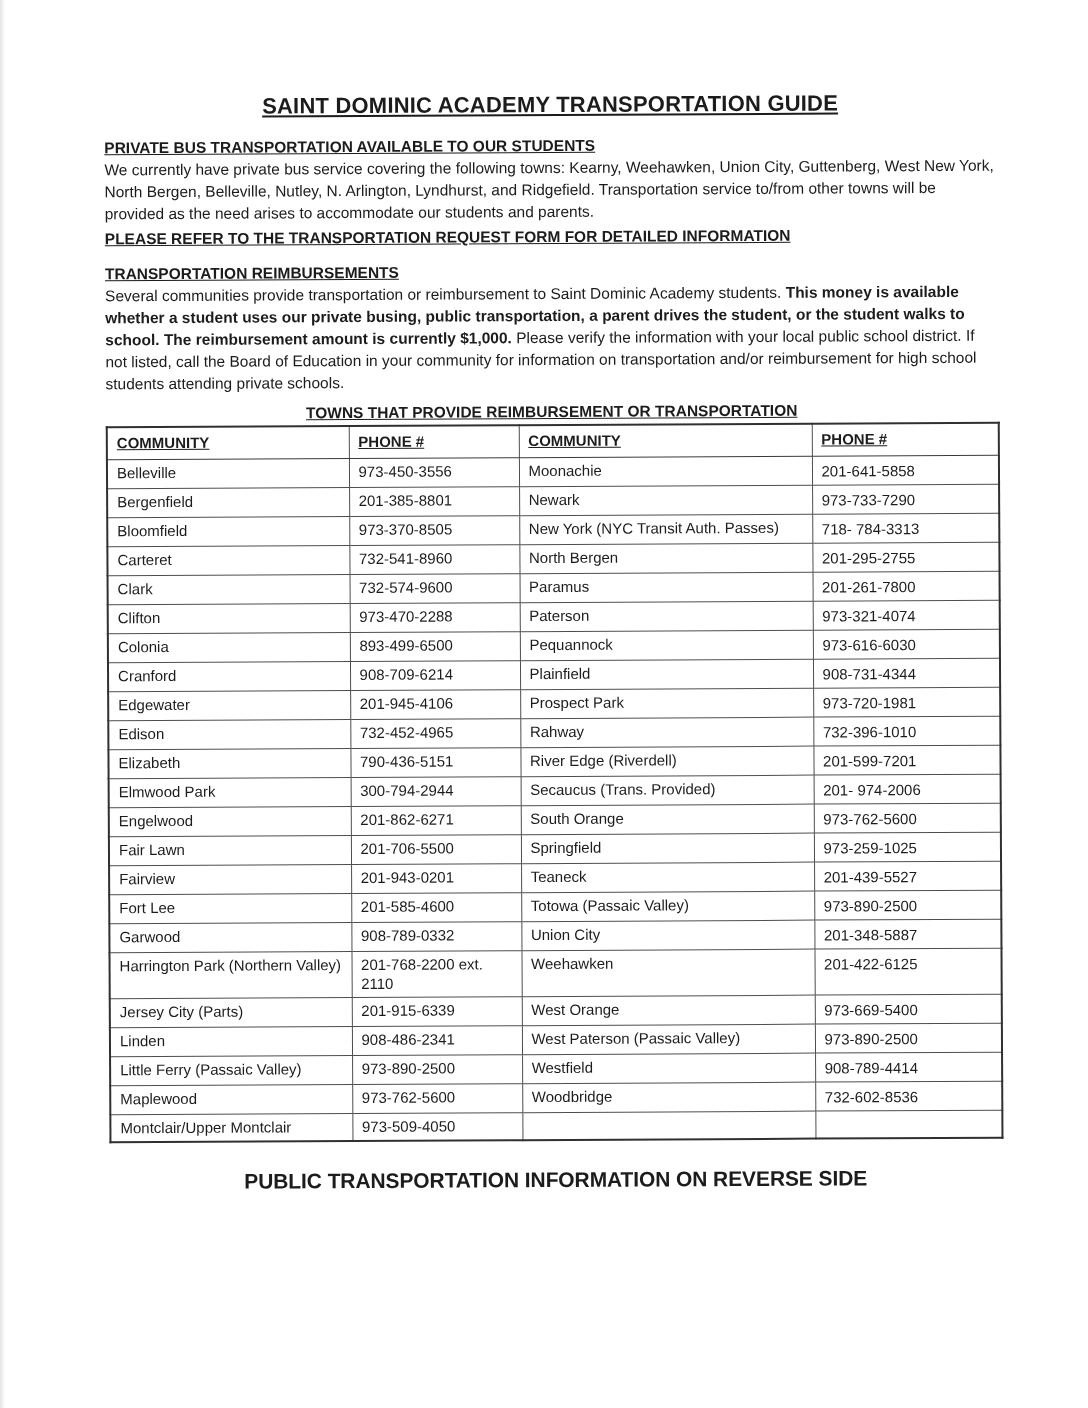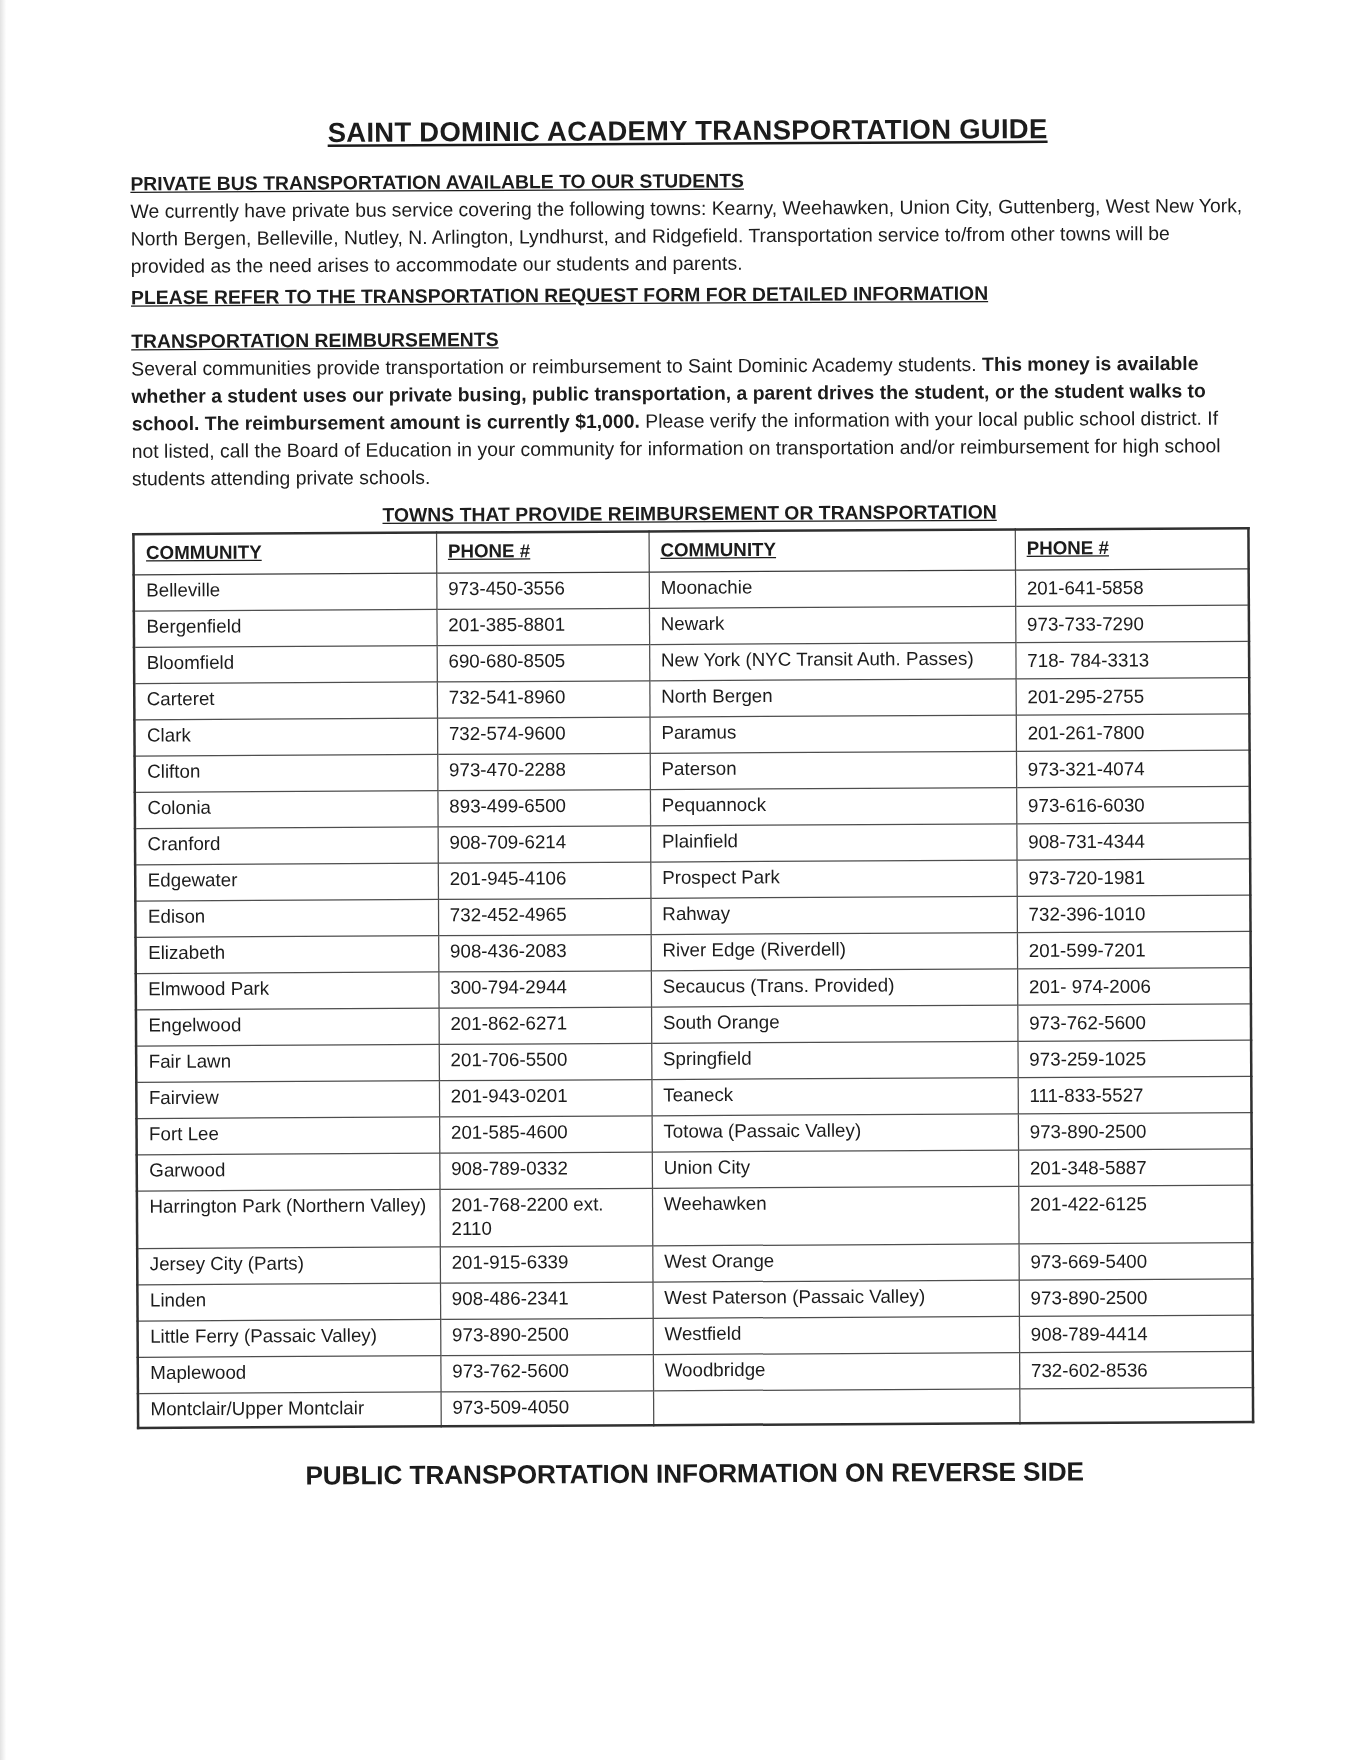--- a/index.html
+++ b/index.html
@@ -134,21 +134,21 @@
           <td class="phone-col4">201-641-5858</td>
         </tr>
         <tr>
           <td>Bergenfield</td>
           <td>201-385-8801</td>
           <td>Newark</td>
           <td class="phone-col4">973-733-7290</td>
         </tr>
         <tr>
           <td>Bloomfield</td>
-          <td>690-680-8505</td>
+          <td>973-370-8505</td>
           <td>New York (NYC Transit Auth. Passes)</td>
           <td class="phone-col4">718- 784-3313</td>
         </tr>
         <tr>
           <td>Carteret</td>
           <td>732-541-8960</td>
           <td>North Bergen</td>
           <td class="phone-col4">201-295-2755</td>
         </tr>
         <tr>
@@ -182,21 +182,21 @@
           <td class="phone-col4">973-720-1981</td>
         </tr>
         <tr>
           <td>Edison</td>
           <td>732-452-4965</td>
           <td>Rahway</td>
           <td class="phone-col4">732-396-1010</td>
         </tr>
         <tr>
           <td>Elizabeth</td>
-          <td>908-436-2083</td>
+          <td>790-436-5151</td>
           <td>River Edge (Riverdell)</td>
           <td class="phone-col4">201-599-7201</td>
         </tr>
         <tr>
           <td>Elmwood Park</td>
           <td>300-794-2944</td>
           <td>Secaucus (Trans. Provided)</td>
           <td class="phone-col4">201- 974-2006</td>
         </tr>
         <tr>
@@ -208,21 +208,21 @@
         <tr>
           <td>Fair Lawn</td>
           <td>201-706-5500</td>
           <td>Springfield</td>
           <td class="phone-col4">973-259-1025</td>
         </tr>
         <tr>
           <td>Fairview</td>
           <td>201-943-0201</td>
           <td>Teaneck</td>
-          <td class="phone-col4">111-833-5527</td>
+          <td class="phone-col4">201-439-5527</td>
         </tr>
         <tr>
           <td>Fort Lee</td>
           <td>201-585-4600</td>
           <td>Totowa (Passaic Valley)</td>
           <td class="phone-col4">973-890-2500</td>
         </tr>
         <tr>
           <td>Garwood</td>
           <td>908-789-0332</td>

